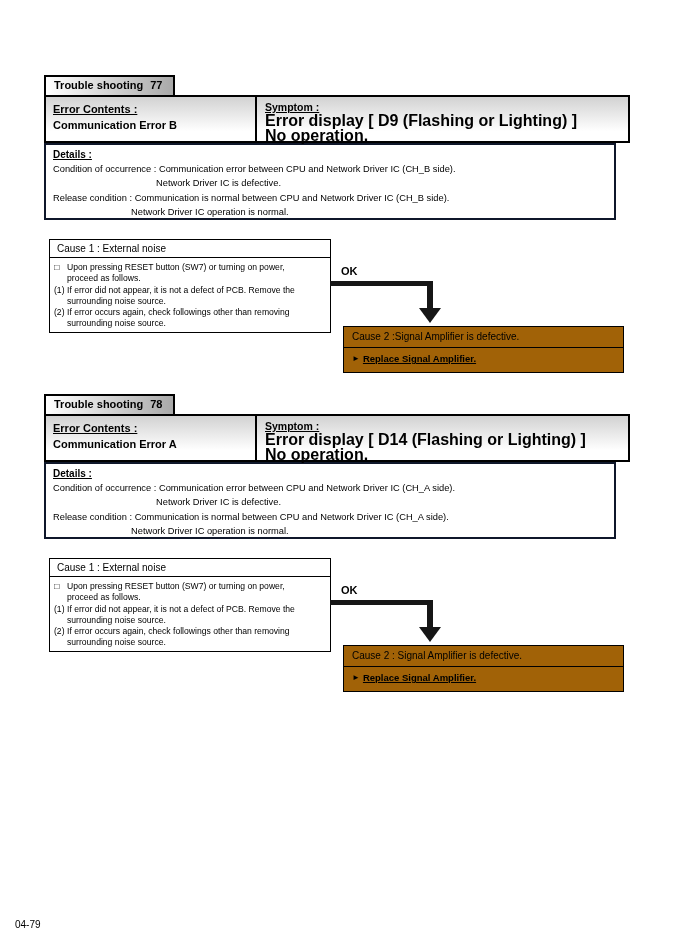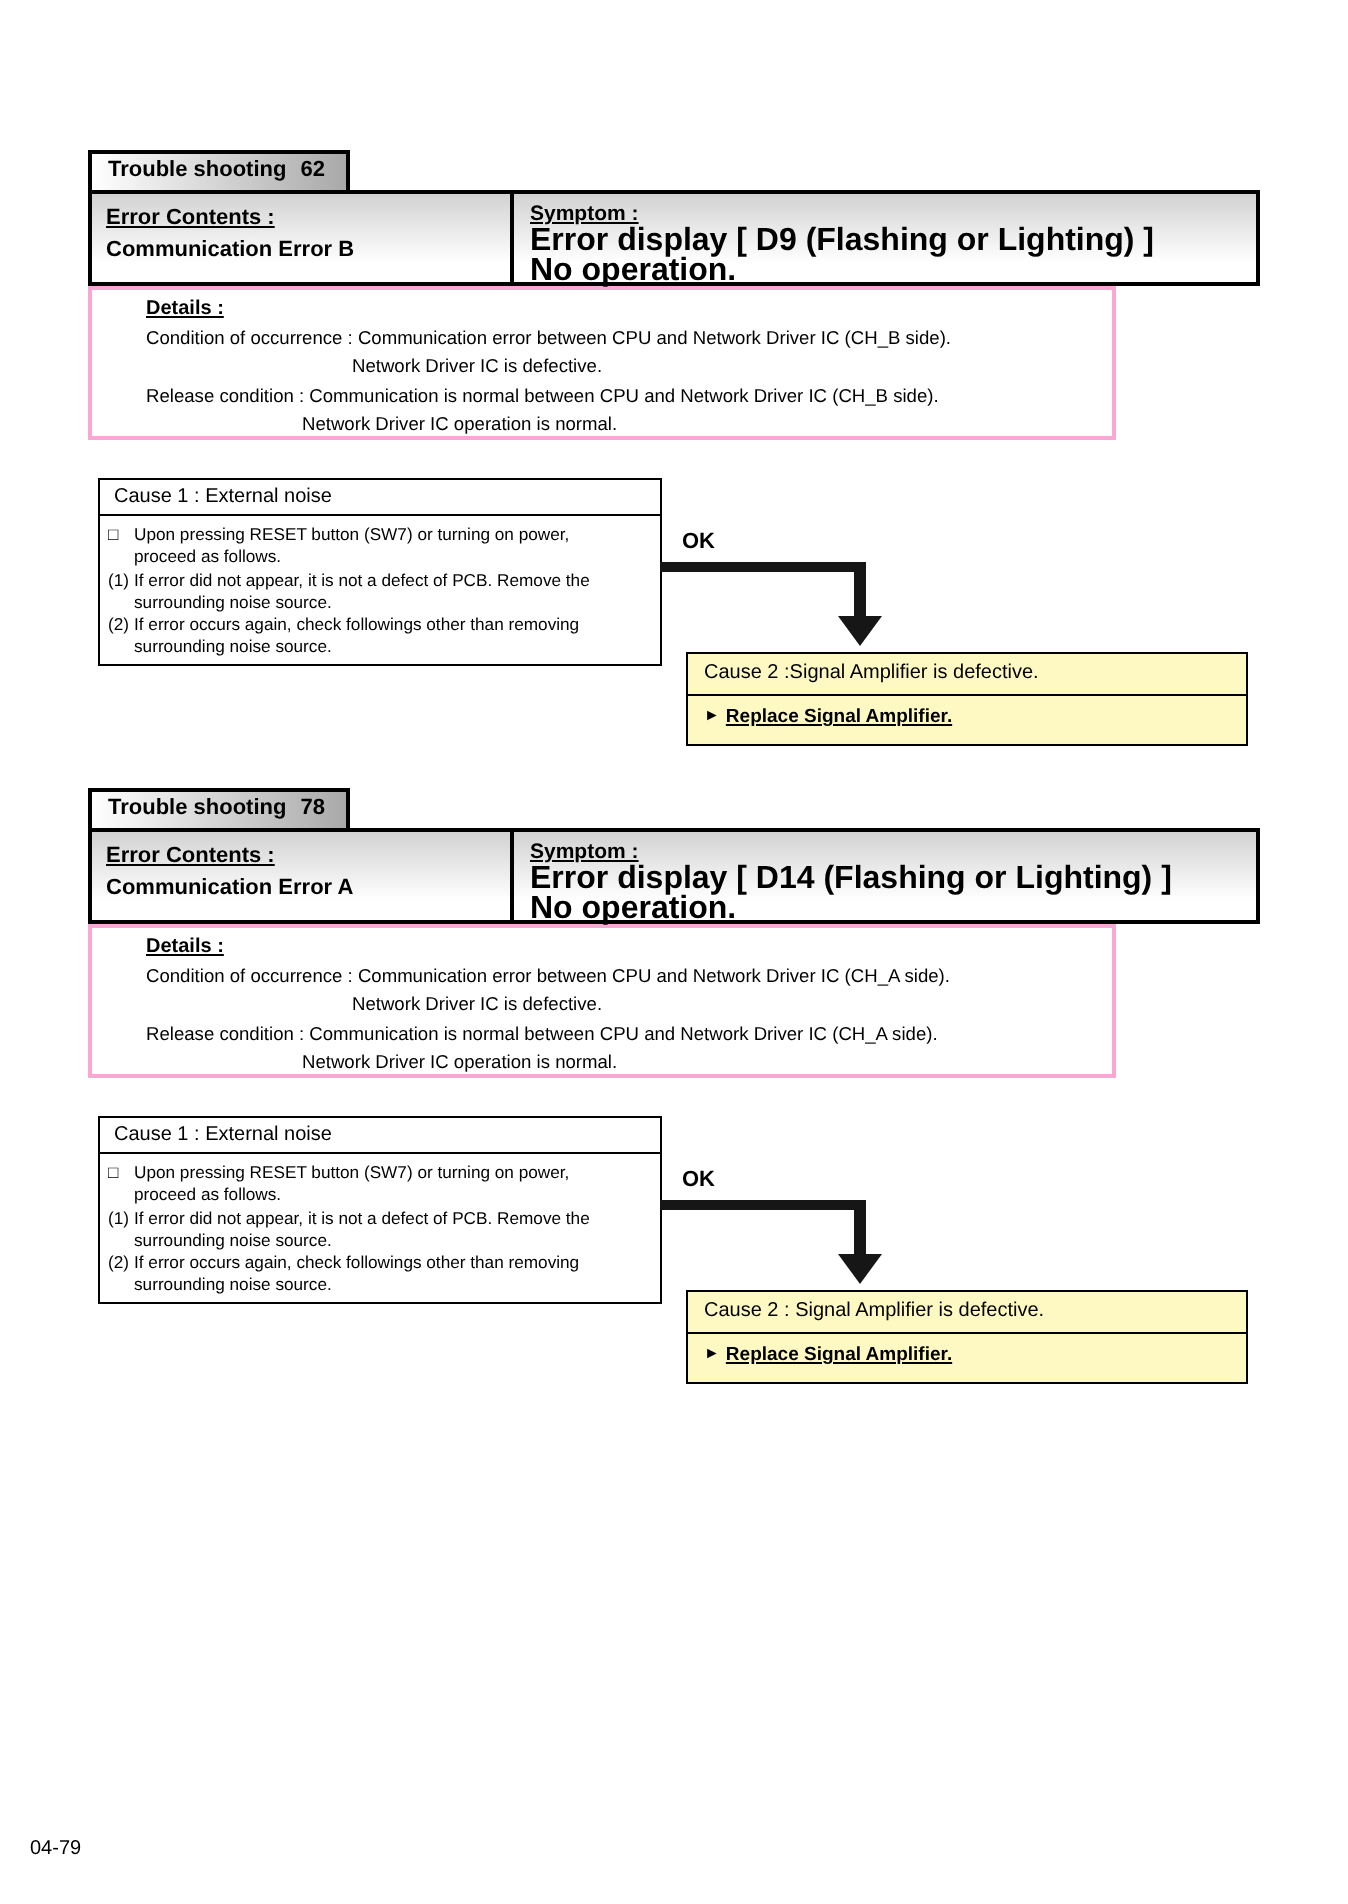--- a/index.html
+++ b/index.html
@@ -15,22 +15,22 @@
   .hdr{position:absolute;left:44px;top:20px;width:586px;height:48px;box-sizing:border-box;
        border:2px solid #000;display:flex;z-index:1;}
   .hdr-cell{background:linear-gradient(to bottom,#d2d2d2,#ffffff 78%);box-sizing:border-box;}
   .hdr-left{width:211px;border-right:2px solid #000;padding:6px 0 0 7px;}
   .hdr-right{flex:1;padding:3px 0 12px 8px;}
   .ec-label{font-size:11px;font-weight:bold;text-decoration:underline;}
   .ec-value{font-size:11px;font-weight:bold;margin-top:4px;}
   .sy-label{font-size:10.5px;font-weight:bold;text-decoration:underline;line-height:14px;}
   .sy-line{font-size:16px;font-weight:bold;line-height:14.5px;}
   
-  .details{position:absolute;left:44px;top:68px;width:514px;height:77px;box-sizing:border-box;
-           border:2px solid #f9a8d4;padding-top:3px;padding-left:20px;}
+  .details{position:absolute;left:44px;top:68px;width:572px;height:77px;box-sizing:border-box;
+           border:2px solid #0f172a;padding-top:3px;}
   .dt-label{margin-left:7px;font-size:10px;font-weight:bold;text-decoration:underline;line-height:14px;}
   .d-line{margin-left:7px;font-size:9.3px;line-height:14.4px;white-space:nowrap;}
   .ind-a{padding-left:103px;}
   .ind-b{padding-left:78px;}
   
   .cause1{position:absolute;left:49px;top:164px;width:282px;height:94px;box-sizing:border-box;
           border:1px solid #000;background:#fff;}
   .c1-title{height:18px;box-sizing:border-box;border-bottom:1px solid #000;
             font-size:10px;padding:3px 0 0 7px;}
   .c1-body{padding:4px 3px 0 4px;}
@@ -39,37 +39,37 @@
   .c1-item .txt{white-space:pre-line;}
   
   .ok{position:absolute;left:341px;top:190px;font-size:11px;font-weight:bold;}
   .arrow-h{position:absolute;left:330px;top:206px;width:102px;height:5px;background:#161616;}
   .arrow-v{position:absolute;left:427px;top:206px;width:6px;height:28px;background:#161616;}
   .arrow-head{position:absolute;left:419px;top:233px;width:0;height:0;
               border-left:11px solid transparent;border-right:11px solid transparent;
               border-top:15px solid #161616;}
   
   .cause2{position:absolute;left:343px;top:251px;width:281px;height:47px;box-sizing:border-box;
-          border:1px solid #000;background:#fef9c3;}
+          border:1px solid #000;background:#a16207;}
   .c2-title{height:21px;box-sizing:border-box;border-bottom:1px solid #000;
             font-size:10px;padding:4px 0 0 8px;}
   .c2-body{padding:5px 0 0 8px;font-size:9.5px;}
   .c2-body .ptr{font-size:8px;margin-right:3px;vertical-align:1px;}
   .c2-action{font-weight:bold;text-decoration:underline;}
   
   .footer{position:absolute;top:919px;left:0;width:674px;text-align:left;font-size:10px;padding-left:15px;}
 </style>
 </head>
 <body>
 
 <div id="page">
 
   <div class="section" style="top:75px;">
     <div class="tab">
-      <span>Trouble shooting</span><span class="num">62</span>
+      <span>Trouble shooting</span><span class="num">77</span>
     </div>
     <div class="hdr">
       <div class="hdr-cell hdr-left">
         <div class="ec-label">Error Contents :</div>
         <div class="ec-value">Communication Error B</div>
       </div>
       <div class="hdr-cell hdr-right">
         <div class="sy-label">Symptom :</div>
         <div class="sy-line">Error display [ D9 (Flashing or Lighting) ]</div>
         <div class="sy-line">No operation.</div>

